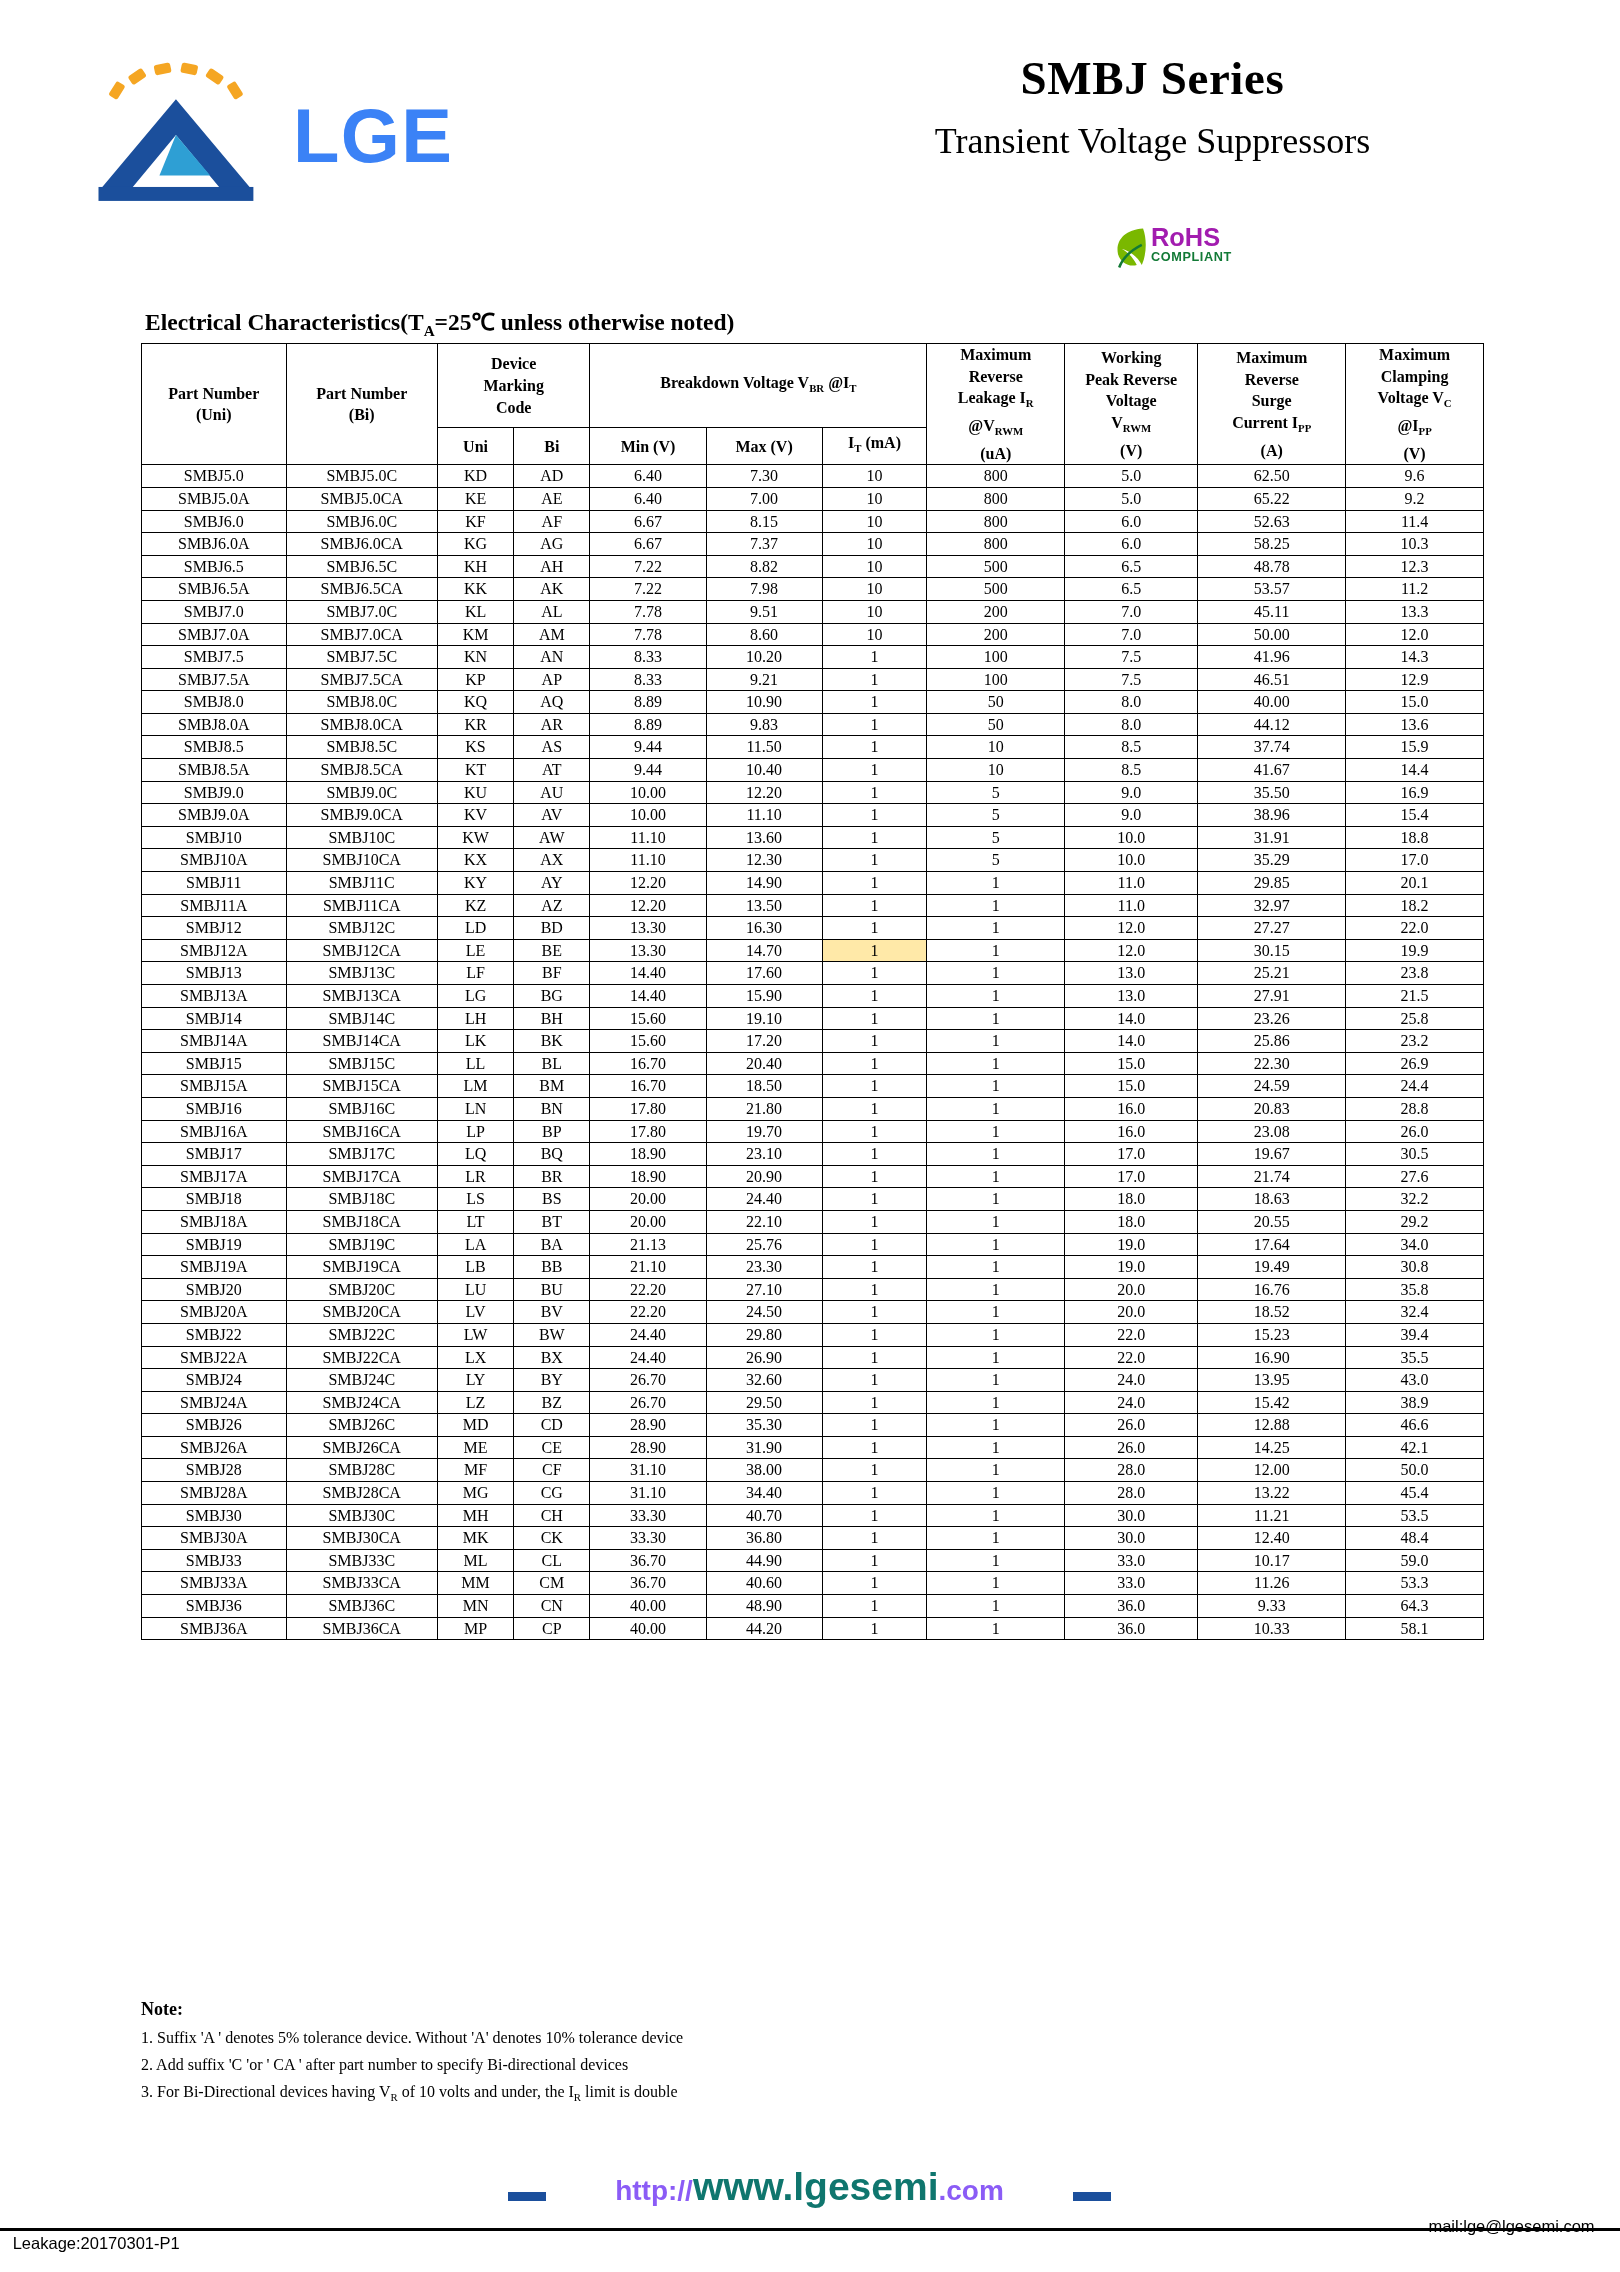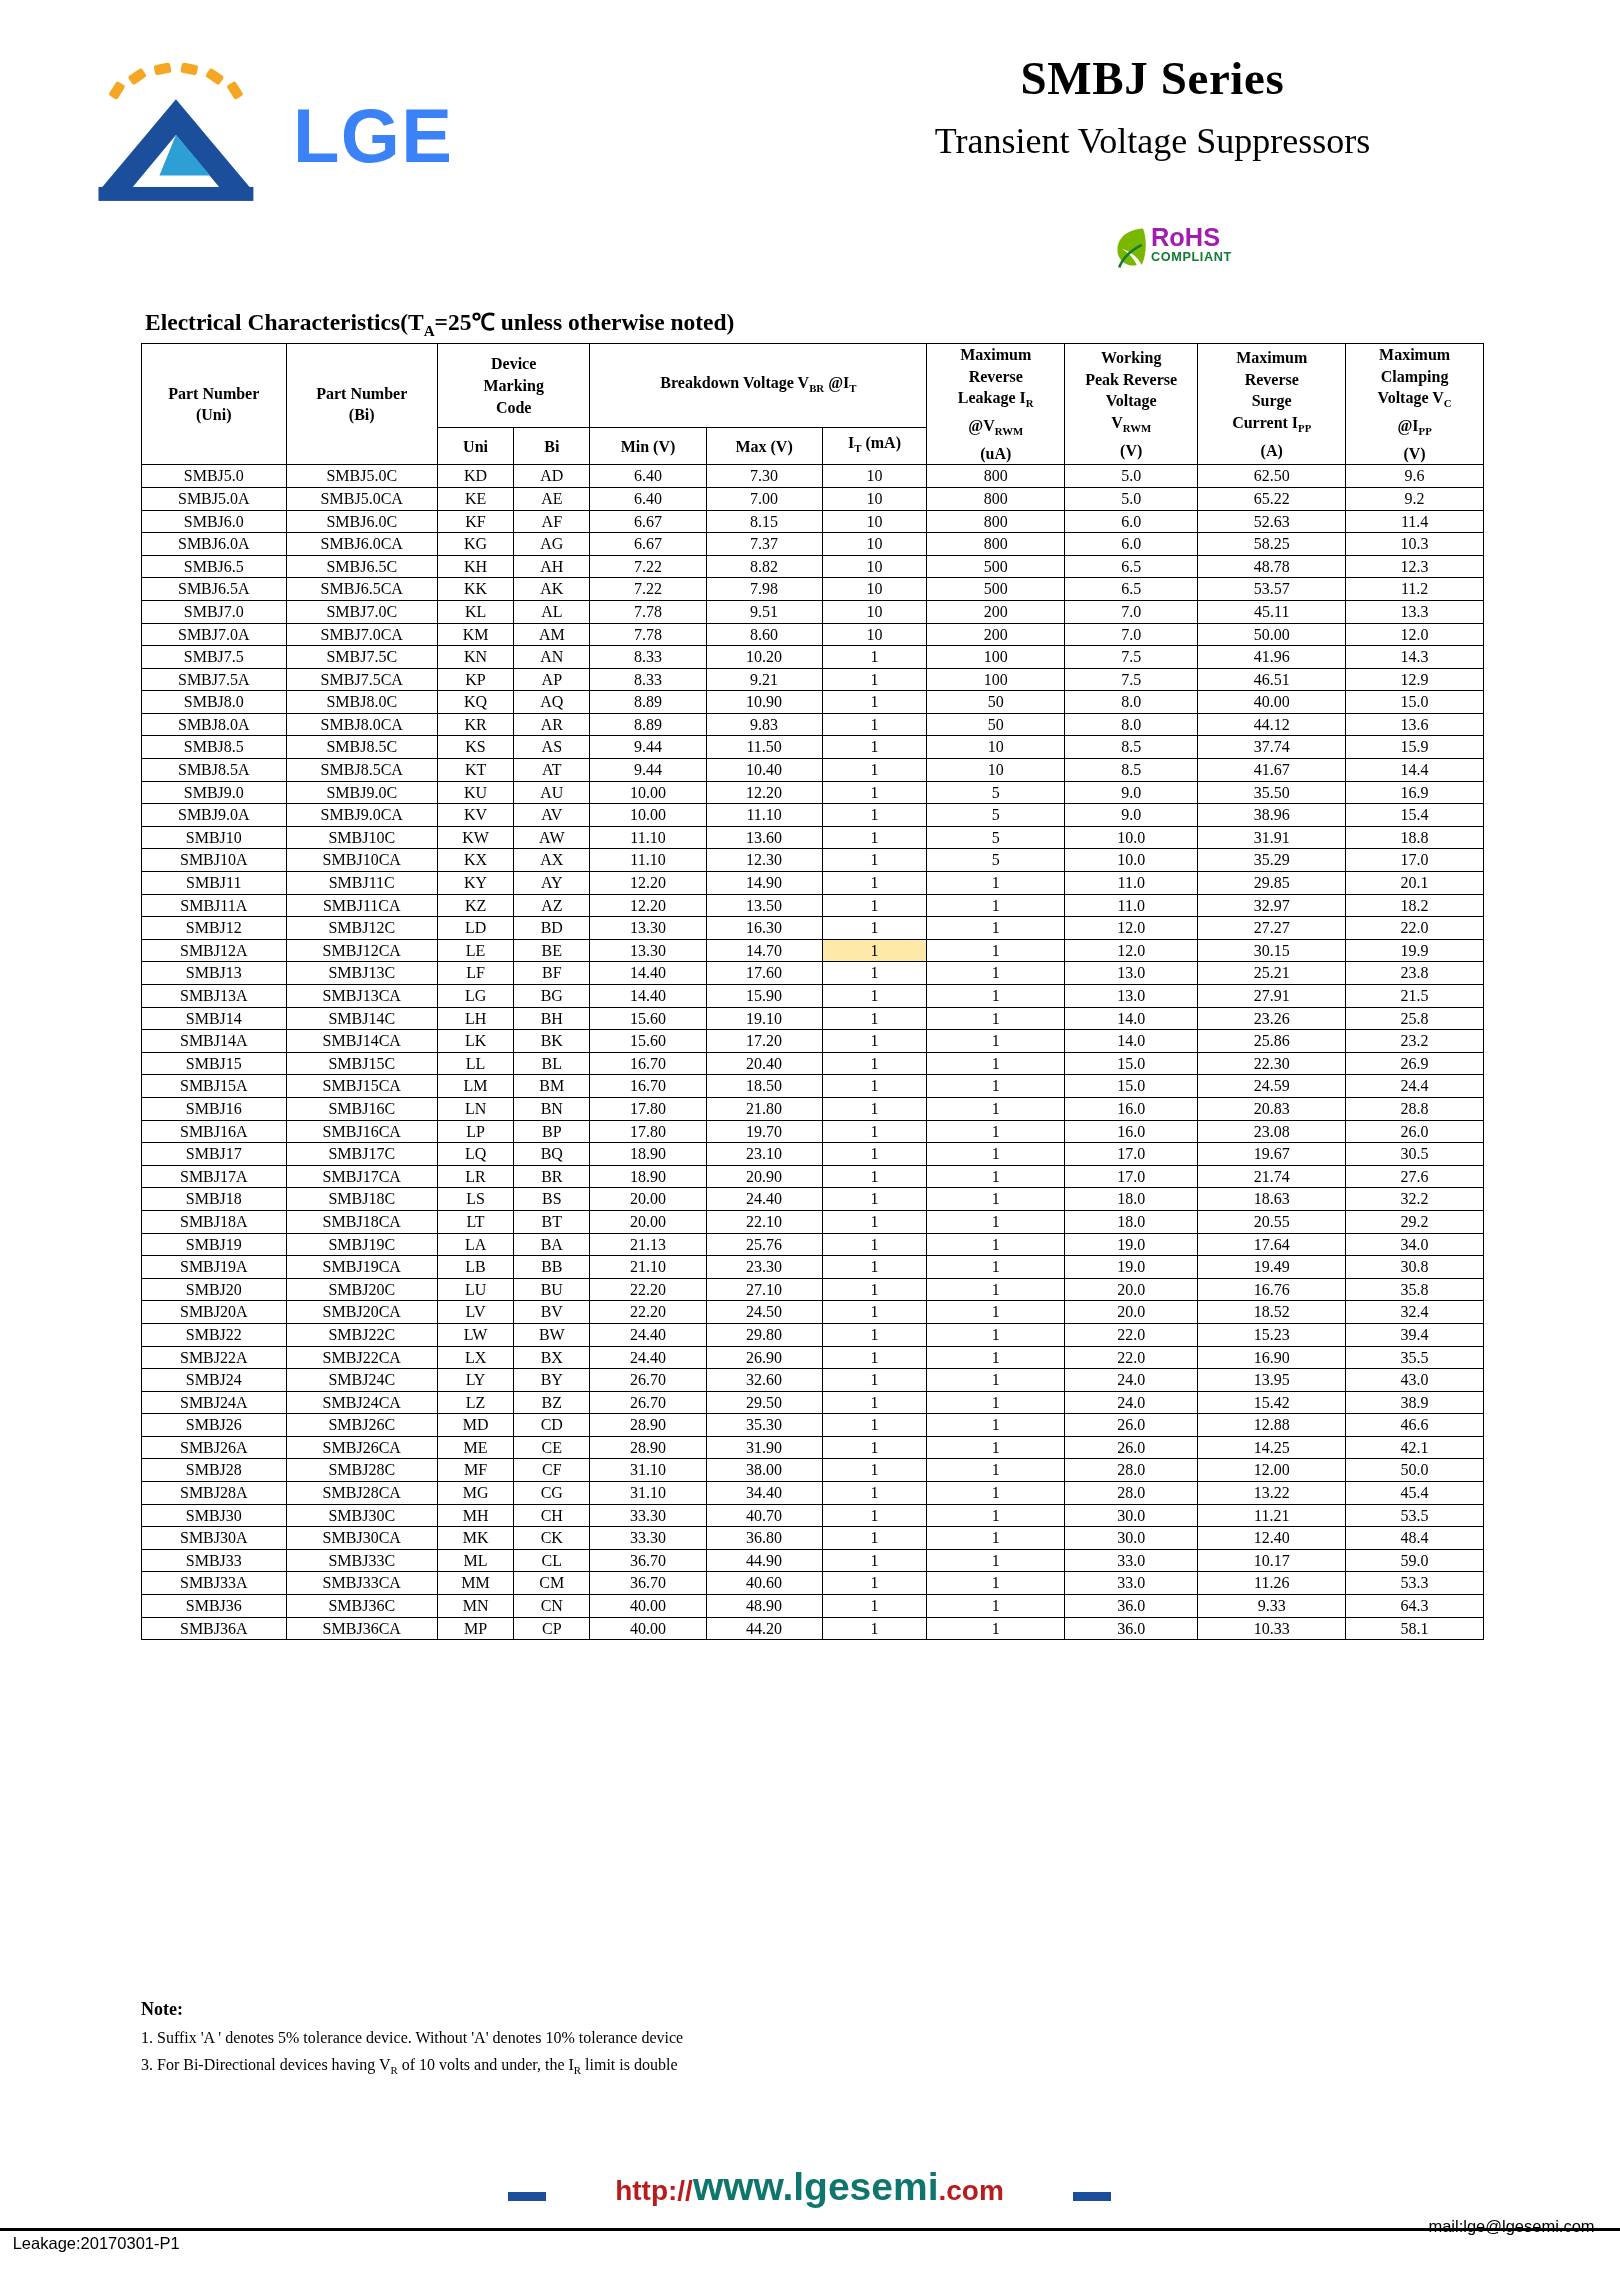--- a/index.html
+++ b/index.html
@@ -63,21 +63,21 @@
   .notes .nt{font-size:16px;margin-top:9px;}
 
   
   .footer{position:absolute;left:0;top:2159px;width:1620px;height:114px;}
   .rule-l{position:absolute;left:508px;top:33px;width:38px;height:9px;background:#1b4f9c;}
   .rule-r{position:absolute;left:1073px;top:33px;width:38px;height:9px;background:#1b4f9c;}
   .url{
     position:absolute;left:546px;top:6.3px;width:527px;text-align:center;
     font-family:"Liberation Sans", sans-serif;font-weight:bold;white-space:nowrap;
   }
-  .url .small{font-size:28px;color:#b91c1c;}
+  .url .small{font-size:28px;color:#8b5cf6;}
   .url .big{font-size:39px;color:#0f766e;}
   .rev{position:absolute;left:12.7px;top:75px;font-family:"Liberation Sans", sans-serif;font-size:16.5px;}
   .mail{position:absolute;right:25.4px;top:58px;font-family:"Liberation Sans", sans-serif;font-size:16.5px;}
   .footbar{position:absolute;left:0;top:69px;width:1620px;height:2.5px;background:#000;}
 </style>
 </head>
 <body>
 
 <div class="page">
 
@@ -868,20 +868,21 @@
             <td>10.33</td>
             <td>58.1</td>
           </tr>
         </tbody>
     </table>
   </div>
 
   <div class="notes">
     <div class="nt-title">Note:</div>
     <div class="nt">1. Suffix 'A ' denotes 5% tolerance device. Without 'A' denotes 10% tolerance device</div>
+    <div class="nt">2. Add suffix 'C 'or ' CA ' after part number to specify Bi-directional devices</div>
     <div class="nt">
       <span>3. For Bi-Directional devices having V</span><sub>R</sub><span> of 10 volts and under, the I</span><sub>R</sub><span> limit is double</span>
     </div>
   </div>
 
   <div class="footer">
     <div class="rule-l"></div>
     <div class="rule-r"></div>
     <div class="url">
       <span class="small">http://</span><span class="big">www.lgesemi</span><span class="small">.com</span>

